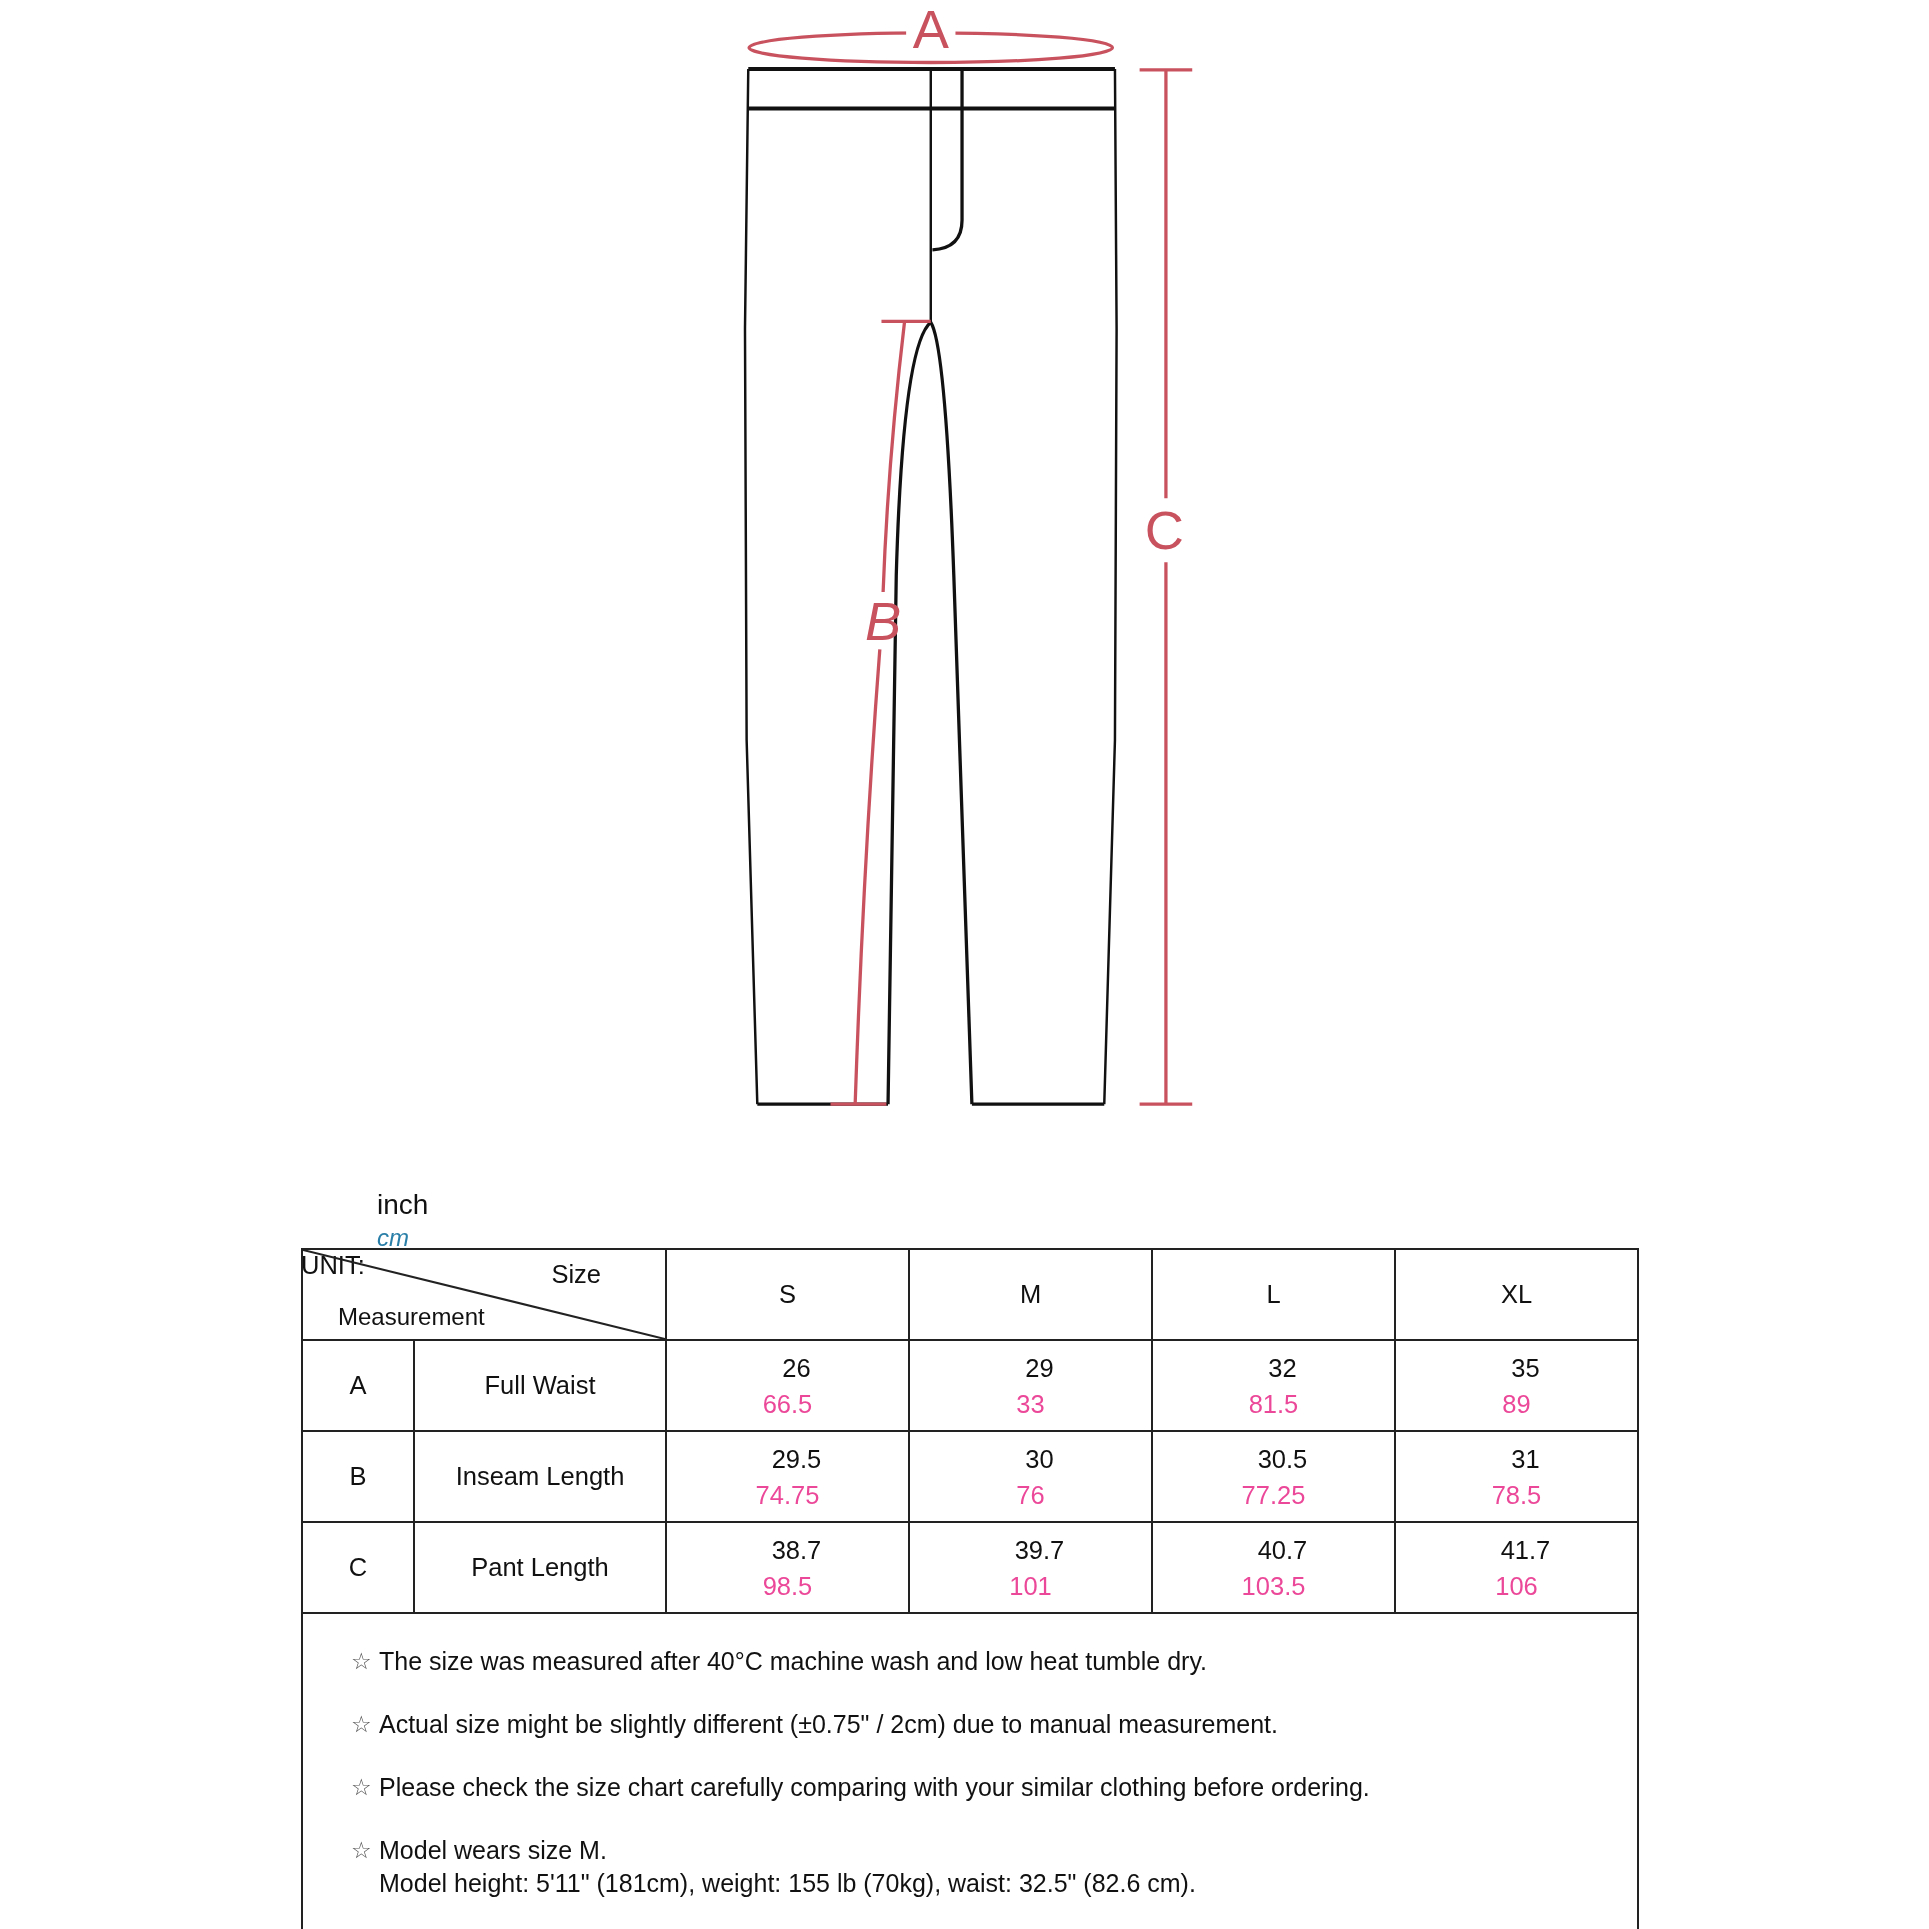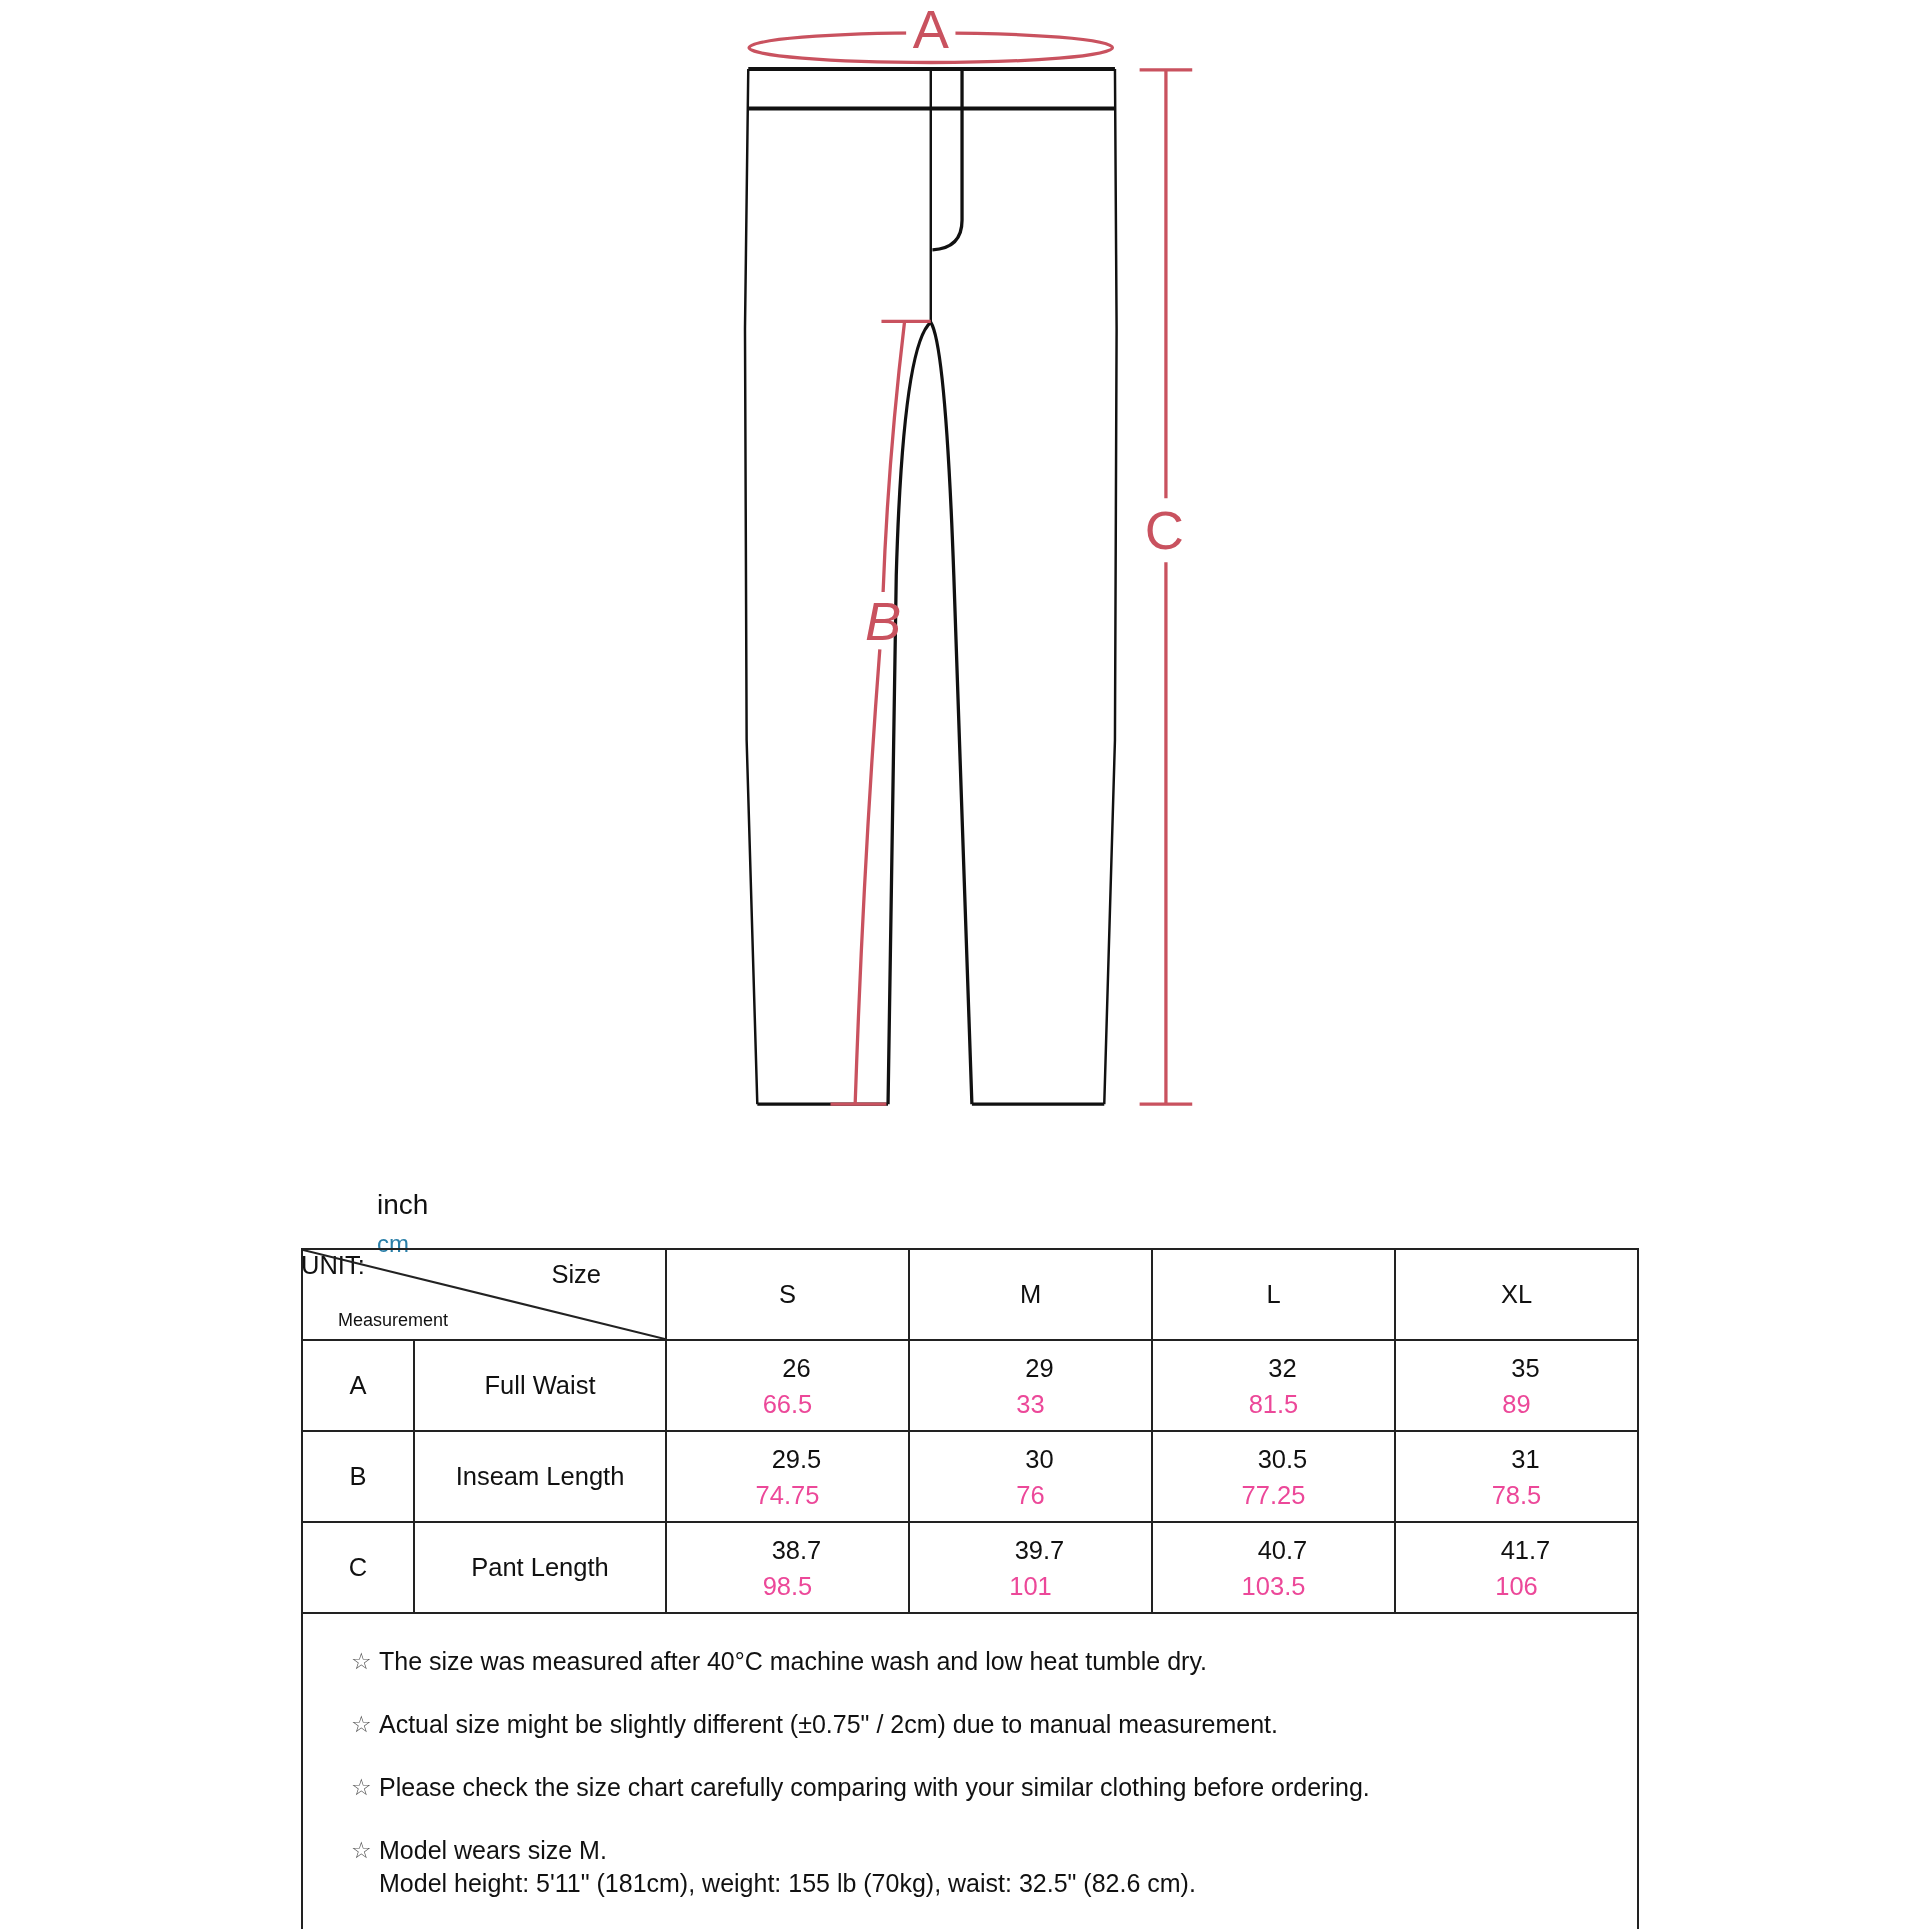--- a/index.html
+++ b/index.html
@@ -2,31 +2,31 @@
 <html style="font-size:13px"><head>
 <meta charset="utf-8">
 <style>
   html, body { margin:0; padding:0; background:#ffffff; }
   body { width:1929px; height:1929px; position:relative; overflow:hidden;
          font-family:"Liberation Sans", "DejaVu Sans", sans-serif; color:#111; }
   #diagram { position:absolute; left:0; top:0; width:1929px; height:1151px; }
   .unit-wrap { position:absolute; left:301px; top:1191px; height:58px; }
   .unit-label { position:absolute; left:0; top:16.4px; font-size:25.5px; color:#111;margin-top:44px; }
   .unit-inch { position:absolute; left:76px; top:-1.6px; font-size:28px; color:#111; }
-  .unit-cm { position:absolute; left:76px; top:39px; font-size:24px; color:#2a7fa8; }
+  .unit-cm { position:absolute; left:76px; top:33px; font-size:24px; color:#2a7fa8;font-style:italic; }
   table.size-table { position:absolute; left:301px; top:1248px; width:1336px;
     border-collapse:collapse; table-layout:fixed; }
   table.size-table td { border:2.1px solid #222; text-align:center; vertical-align:middle;
     font-size:25.5px; padding:0; }
   .hdr-row td { height:89px; }
   .data-row td { height:89px; }
   .diag-cell { position:relative; }
   .diag-cell svg { position:absolute; left:0; top:0; width:100%; height:100%; }
   .diag-size { position:absolute; right:64px; top:10px; font-size:25.5px; }
-  .diag-meas { position:absolute; left:35px; bottom:8.2px; font-size:18px; }
+  .diag-meas { position:absolute; left:35px; bottom:8.2px; font-size:24px; }
   .v-inch { display:block; color:#111; line-height:36px;margin-left:18px; }
   .v-cm { display:block; color:#ec4899; line-height:36px; }
   .notes-cell { text-align:left !important; vertical-align:top !important; height:317px; }
   .notes { padding:31px 0 0 48px; }
   .note { font-size:25px; line-height:33px; margin-bottom:30px; display:flex; }
   .star { width:28px; flex:0 0 28px; color:#555; font-size:23px; }
   .note-sub { padding-left:28px; }
 </style>
 </head>
 <body>

